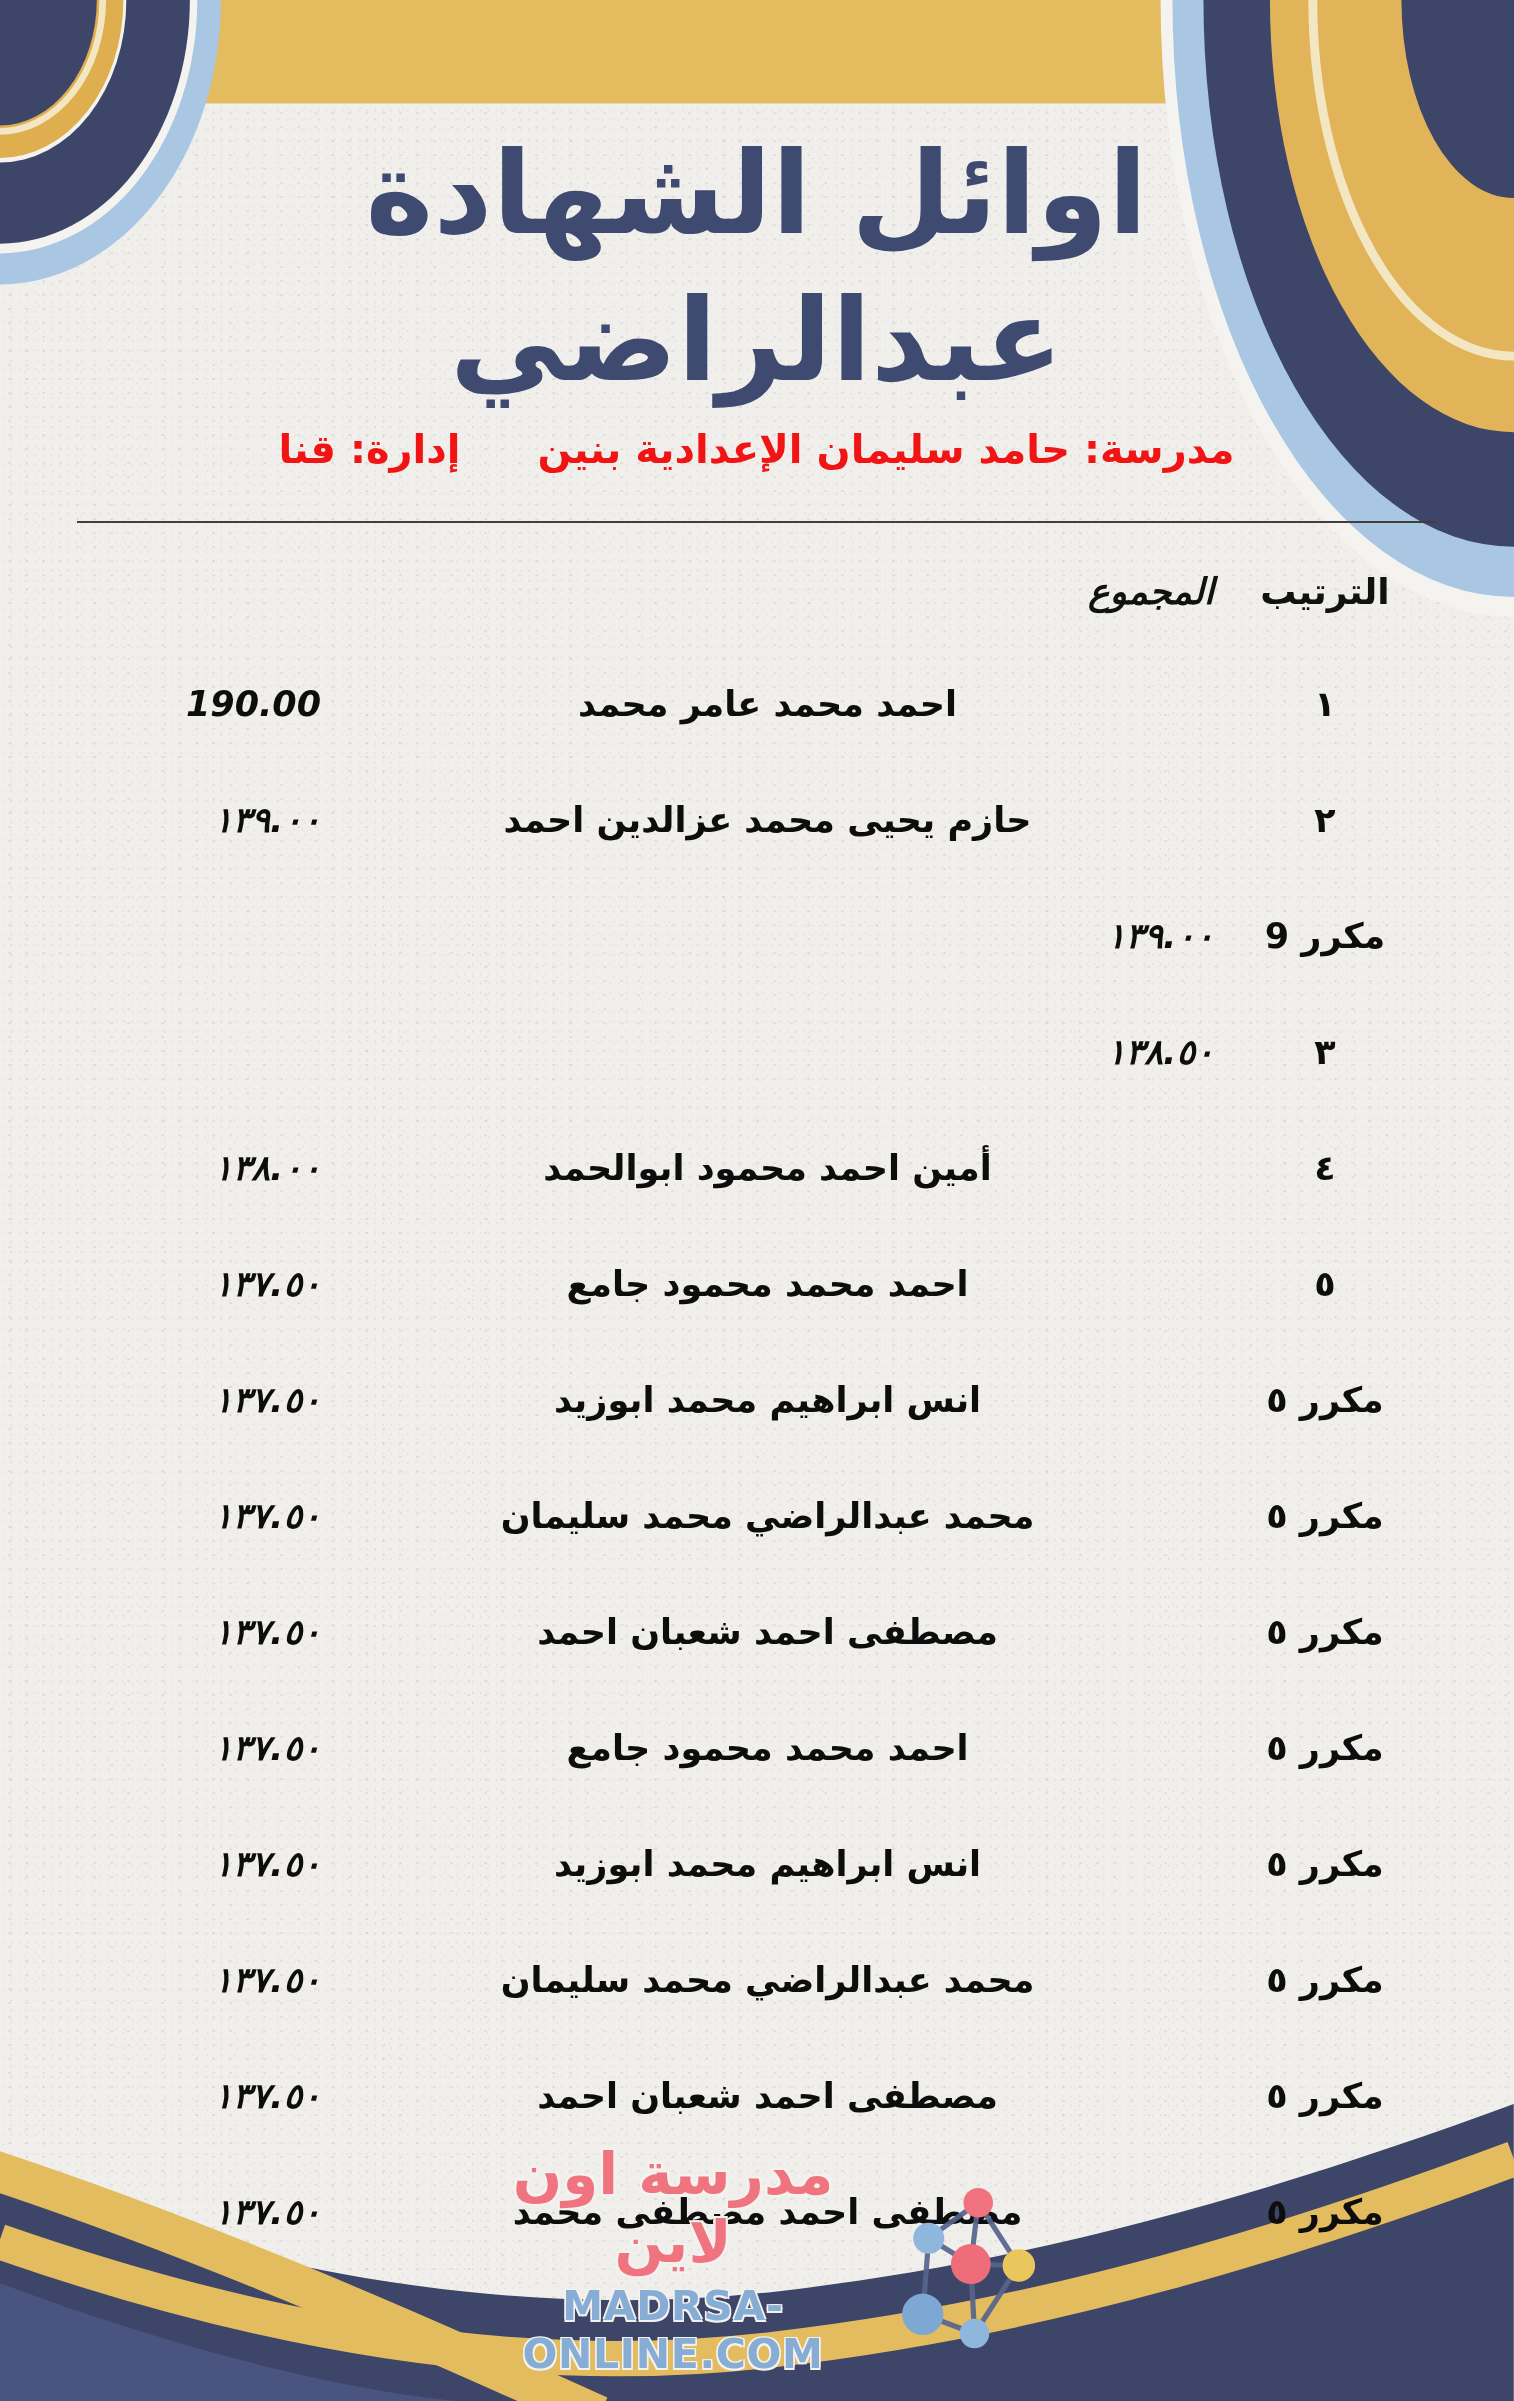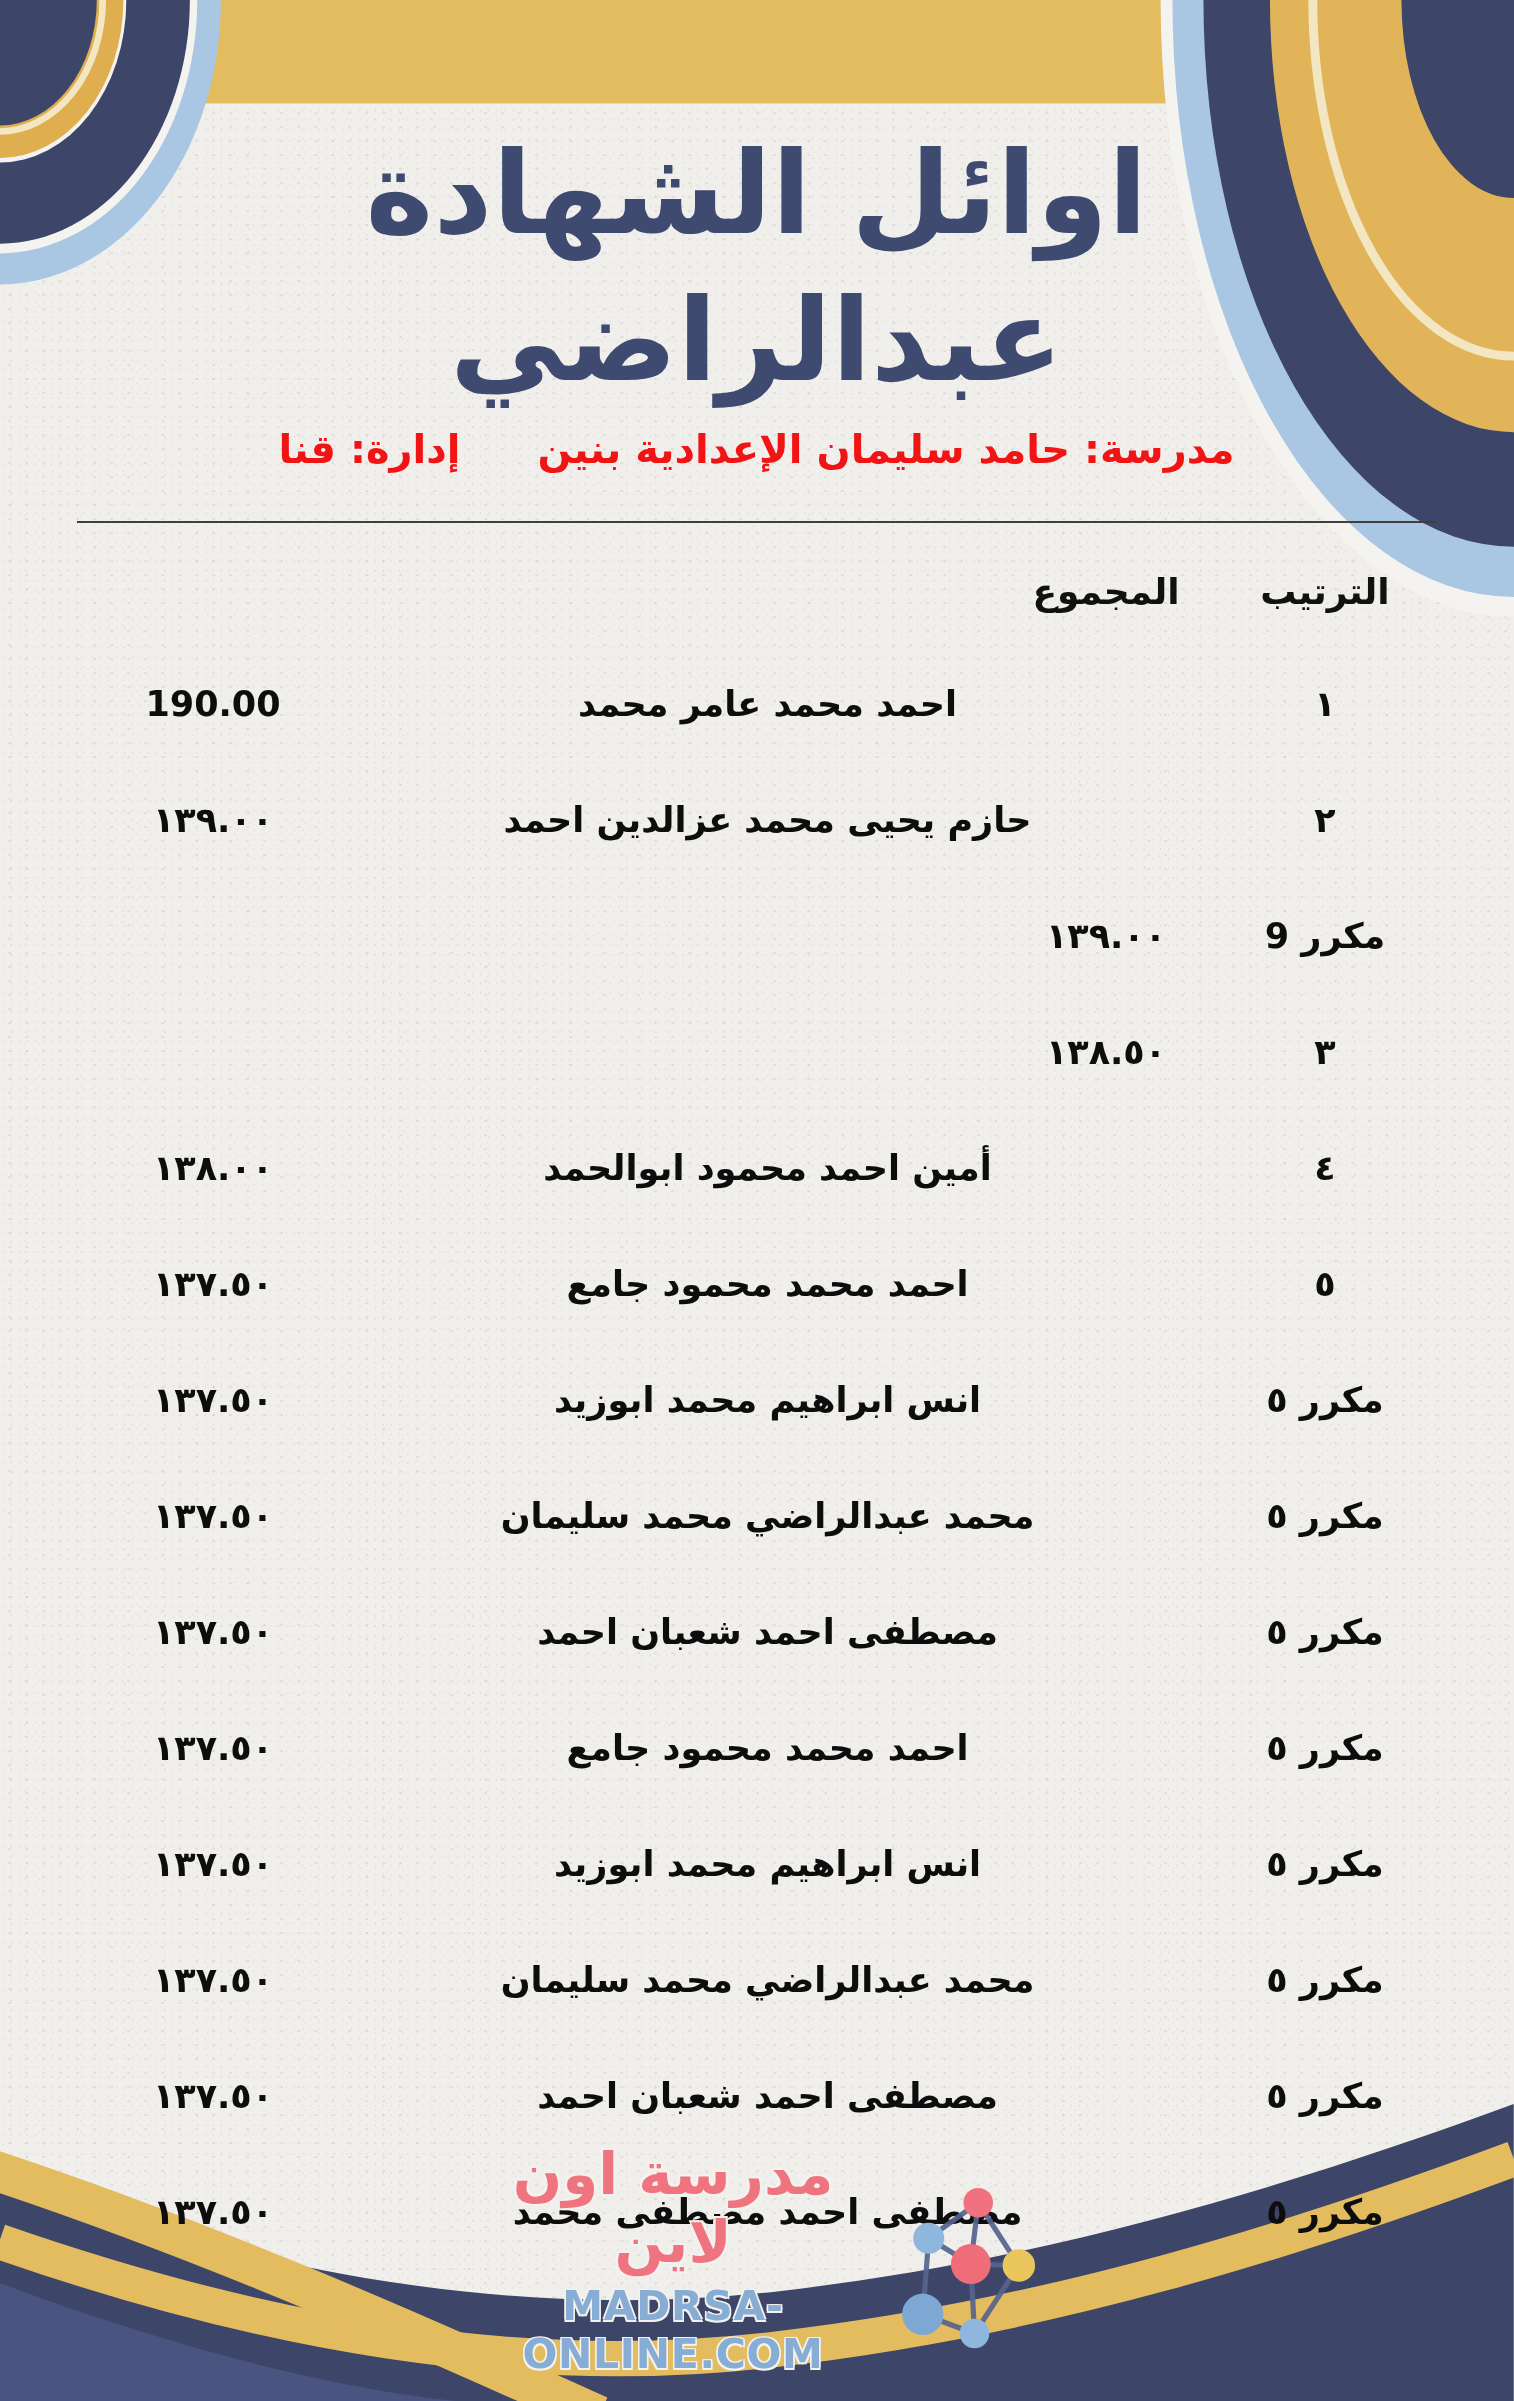--- a/index.html
+++ b/index.html
@@ -28,21 +28,21 @@
   }
   .school-line{
     margin-top:11.8px;
     display:flex;justify-content:center;align-items:center;gap:77px;
     font-size:40px;font-weight:bold;color:#f11414;
   }
   .divider{margin:49px 78px 0;border:none;border-top:2.2px solid #3f3f3f;height:0;}
   .thead,.trow{display:flex;align-items:center;padding:0 78px;}
   .c-rank{width:222px;text-align:center;}
   .c-name{flex:1;text-align:center;}
-  .c-total{width:244px;box-sizing:border-box;direction:ltr;text-align:center;padding-left:28px;}
+  .c-total{width:244px;box-sizing:border-box;direction:ltr;text-align:right;padding-left:28px;font-style:italic;}
   .thead{margin-top:26.6px;height:83px;font-size:36px;font-weight:bold;color:#111;}
   .tbody{margin-top:13.3px;}
   .trow{height:116px;font-size:35px;font-weight:bold;color:#0d0d0d;}
   .logo{
     position:absolute;z-index:3;
     left:443px;top:2140px;width:599px;
     direction:ltr;
     display:flex;align-items:center;justify-content:center;
   }
   .logo-text{width:451px;text-align:center;}

